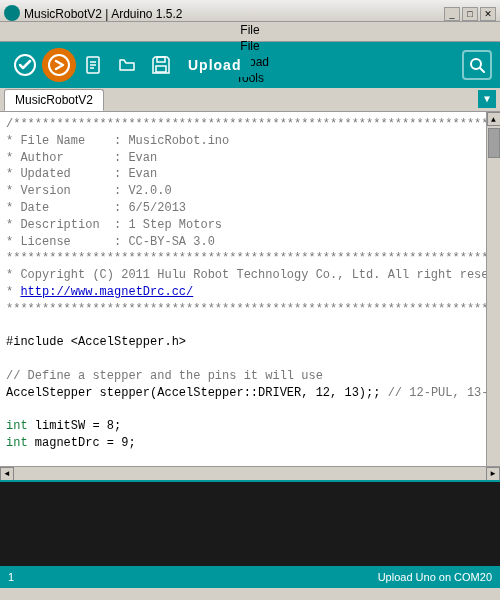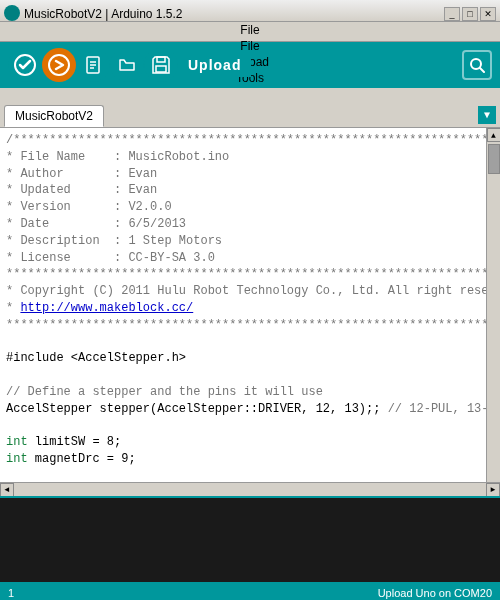--- a/index.html
+++ b/index.html
@@ -110,21 +110,21 @@
       display: flex;
       align-items: center;
       justify-content: center;
       cursor: pointer;
       color: white;
       font-size: 14px;
     }
     
     #tab-bar {
       background: #d4d0c8;
-      height: 40px;
+      height: 24px;
       display: flex;
       align-items: flex-end;
       padding: 0 0 0 4px;
       border-bottom: 1px solid #999;
       position: relative;
     }
     .tab {
       background: #e8e8e8;
       border: 1px solid #999;
       border-bottom: none;
@@ -331,21 +331,21 @@
     <div id="editor-content"><span class="code-comment">/******************************************************************************
 * File Name    : MusicRobot.ino
 * Author       : Evan
 * Updated      : Evan
 * Version      : V2.0.0
 * Date         : 6/5/2013
 * Description  : 1 Step Motors
 * License      : CC-BY-SA 3.0
 ******************************************************************************
 * Copyright (C) 2011 Hulu Robot Technology Co., Ltd. All right reserved.
-* <span class="code-link">http://www.makeblock.cc/</span>
+* <span class="code-link">http://www.magnetDrc.cc/</span>
 ******************************************************************************/</span>
 
 <span class="code-normal">#include &lt;AccelStepper.h&gt;</span>
 
 <span class="code-comment">// Define a stepper and the pins it will use</span>
 <span class="code-normal">AccelStepper stepper(AccelStepper::DRIVER, 12, 13);; <span class="code-comment">// 12-PUL, 13-DIR</span></span>
 
 <span class="code-keyword">int</span> limitSW = 8;
 <span class="code-keyword">int</span> magnetDrc = 9;
 </div>

